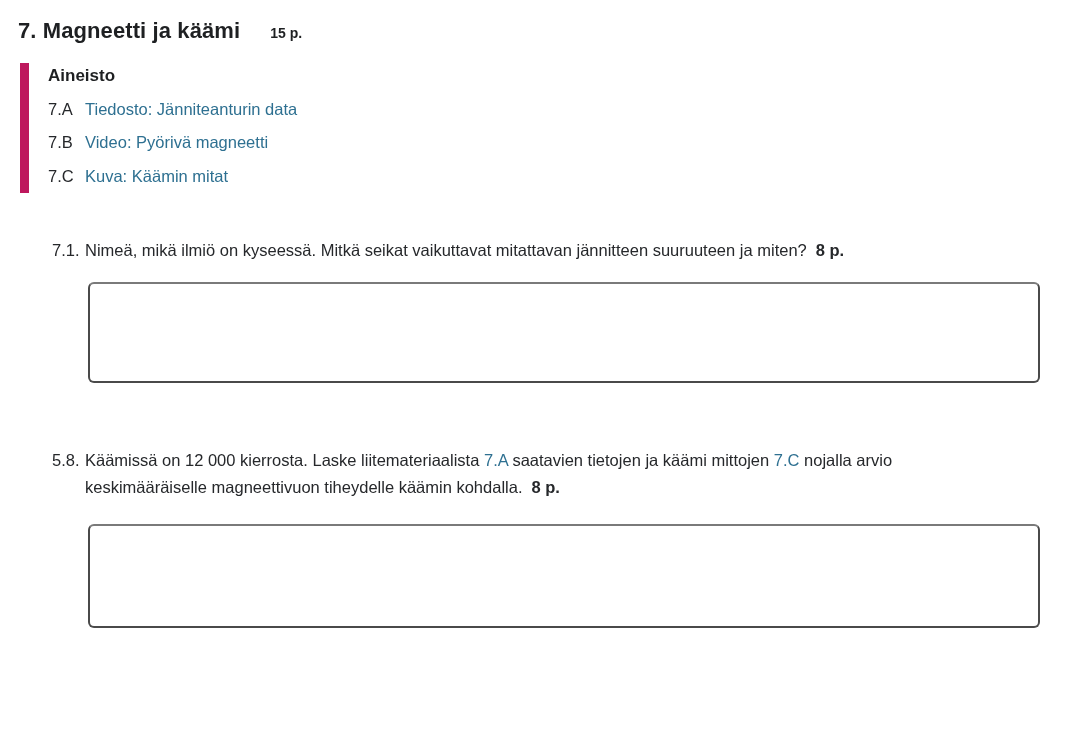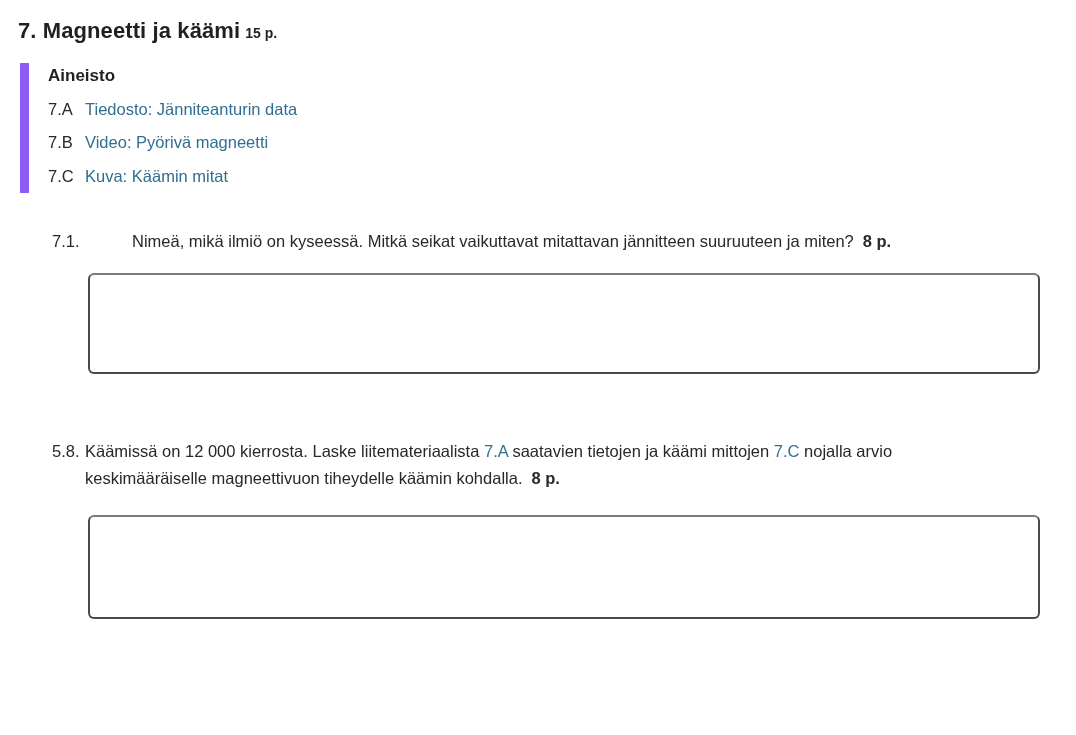--- a/index.html
+++ b/index.html
@@ -16,40 +16,40 @@
   }
   .page {
     padding: 16px 18px 0 18px;
     box-sizing: border-box;
   }
 
   
   .title-row {
     display: flex;
     align-items: baseline;
-    gap: 5px;
+    gap: 30px;
     margin: 2px 0 0 0;
   }
   .title-row h1 {
     font-size: 22px;
     font-weight: 700;
     margin: 0;
     color: #1e2022;
     letter-spacing: 0.1px;
   }
   .title-points {
     font-size: 14px;
     font-weight: 700;
     color: #1e2022;
   }
 
   
   .materials {
     margin: 19px 0 0 2px;
-    border-left: 9px solid #8b5cf6;
+    border-left: 9px solid #be185d;
     padding: 3px 0 6px 19px;
   }
   .materials-heading {
     font-size: 17px;
     font-weight: 700;
     color: #1e2022;
     margin: 0 0 15px 0;
   }
   .material-row {
     display: flex;
@@ -92,21 +92,21 @@
   }
   .question-text {
     flex: 1 1 auto;
     max-width: 920px;
   }
   .question-points {
     font-weight: 700;
     margin-left: 9px;
     white-space: nowrap;
   }
-  .q1 { margin-top: 35px; gap: 47px; }
+  .q1 { margin-top: 44px; }
   .q2 { margin-top: 64px; }
 
   
   .answer-box {
     display: block;
     box-sizing: border-box;
     margin: 19px 0 0 70px;
     width: 952px;
     height: 101px;
     border: 2px solid #4a4a4a;

